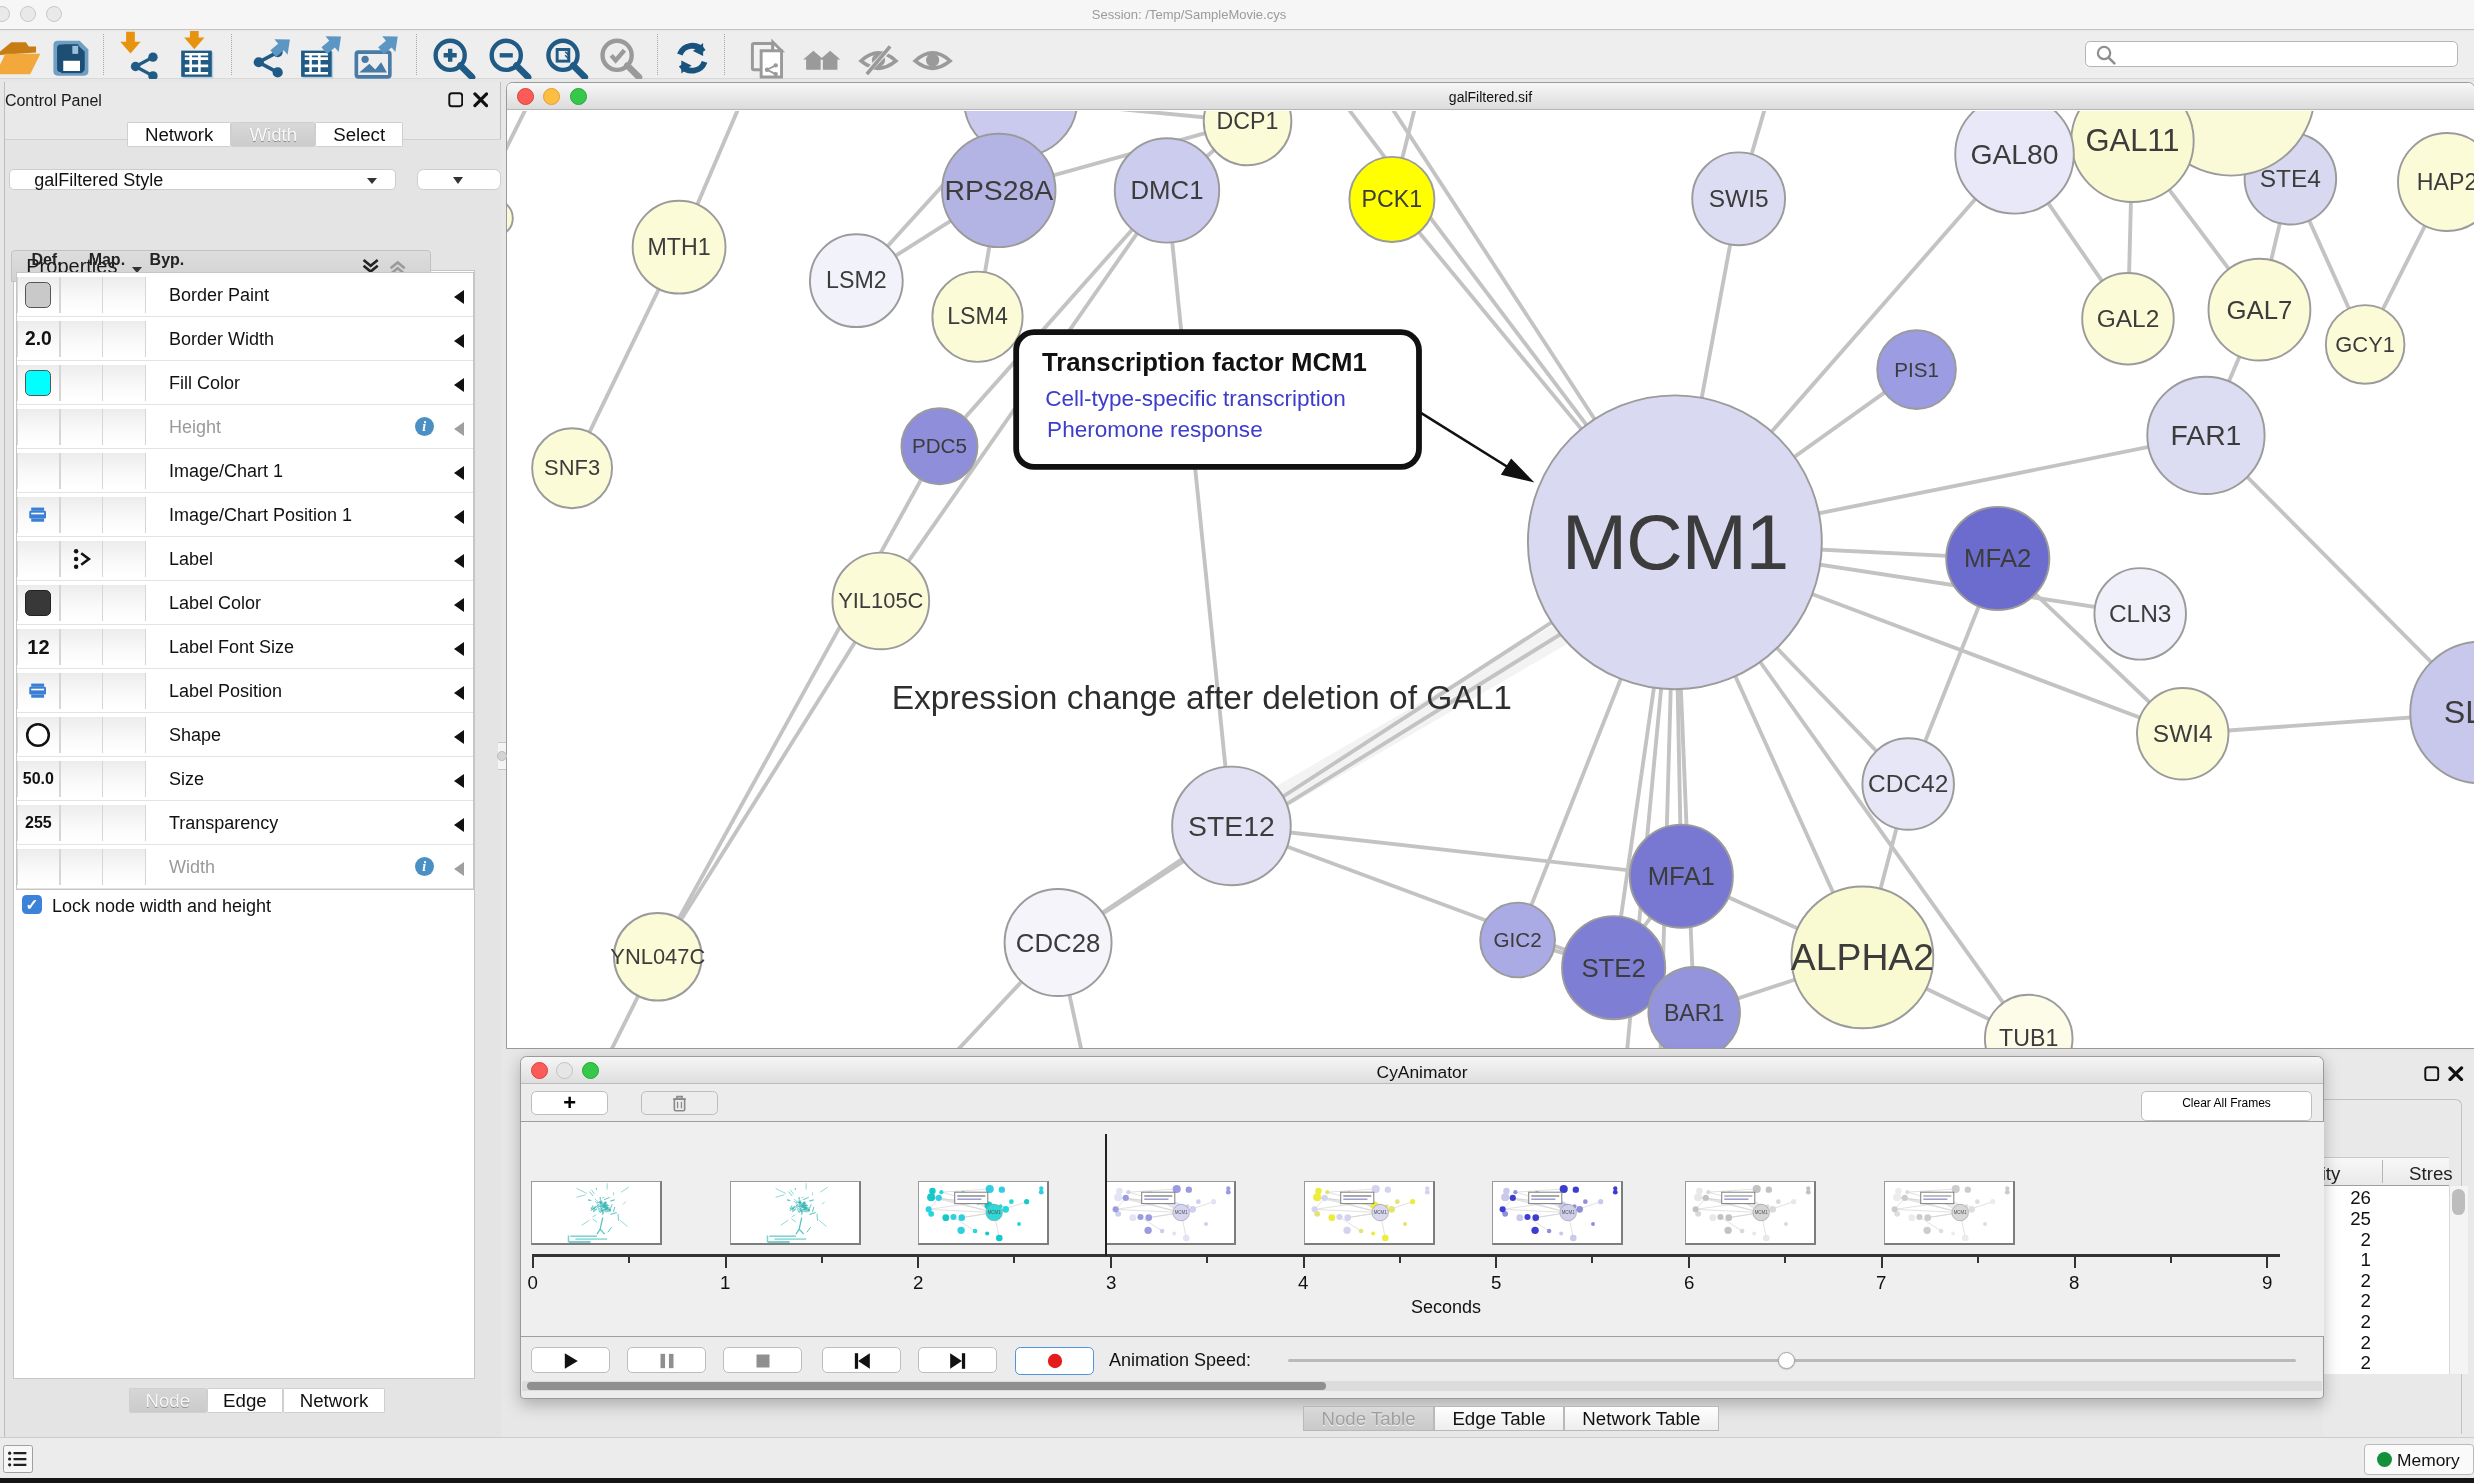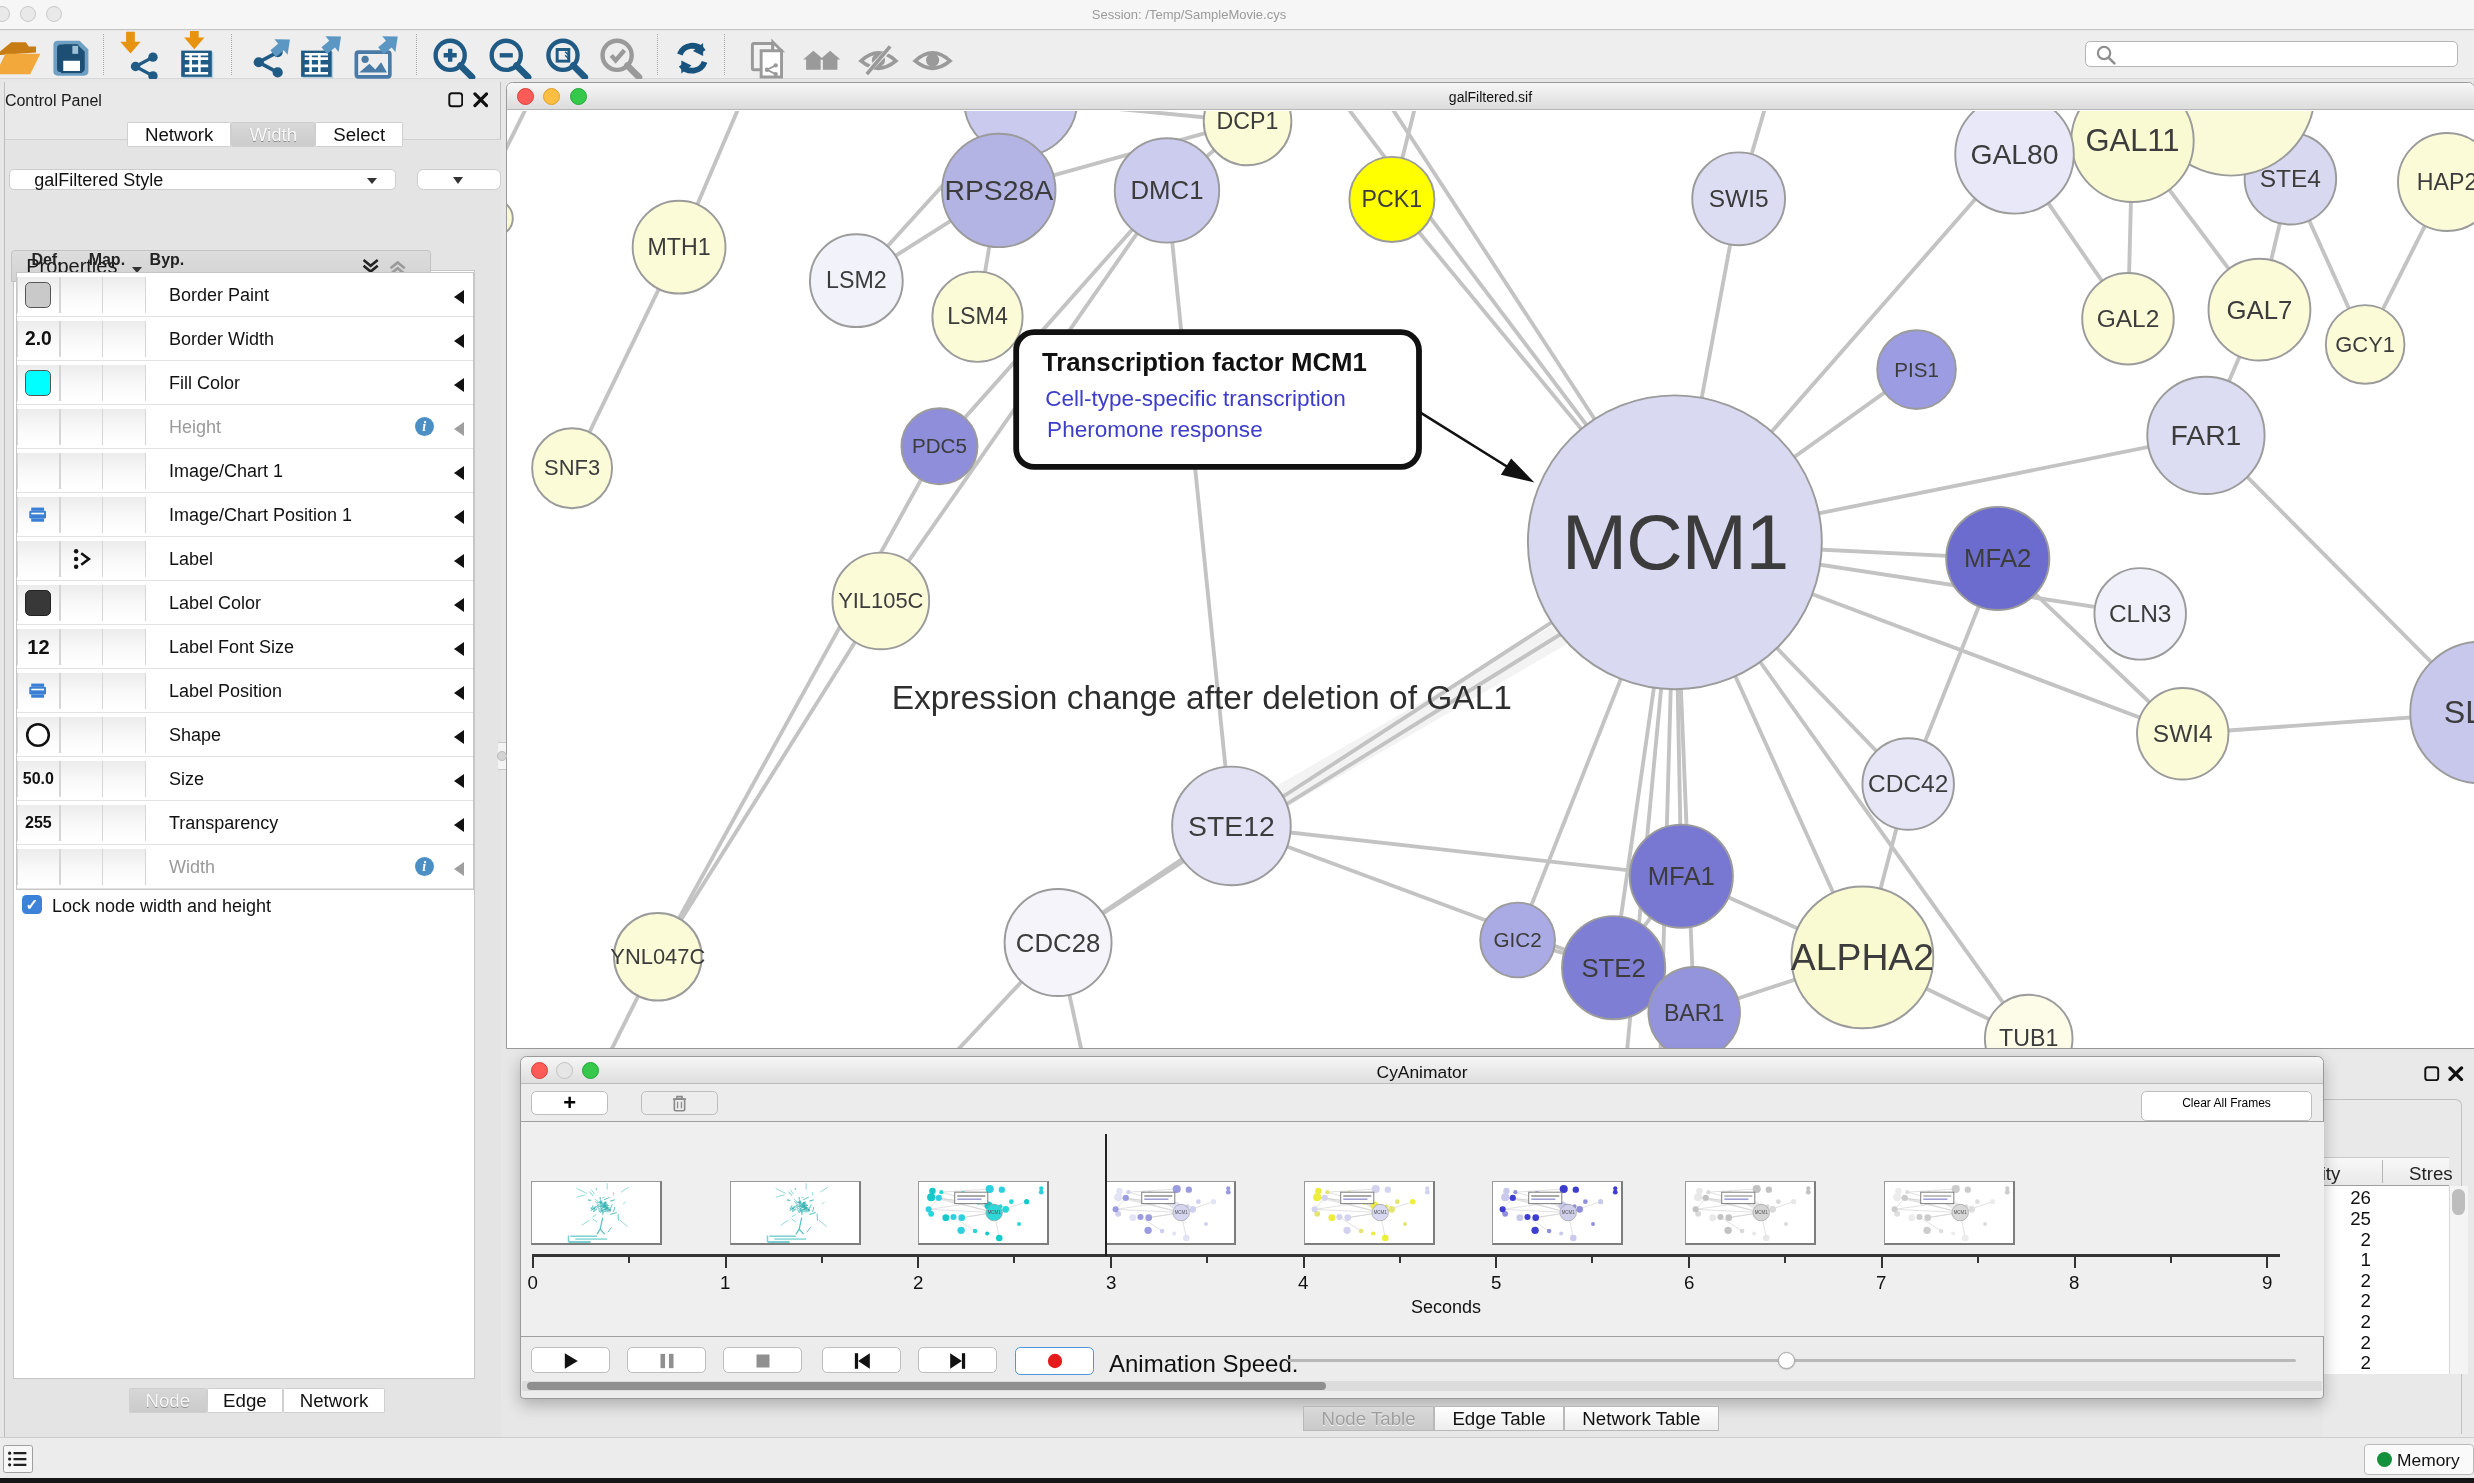--- a/index.html
+++ b/index.html
@@ -65,21 +65,21 @@
 .cybtn { position:absolute; background:#ffffff; border:0.6px solid #bdbdbd; border-radius:5.2px; }
 #timeline { position:absolute; left:0px; top:64px; width:1803px; height:216px; background:#efefef; border-top:1.3px solid #9f9f9f; border-bottom:1.3px solid #9f9f9f; }
 .thumb { position:absolute; top:59px; width:131px; height:64px; background:#ffffff; border:0.6px solid #9a9a9a; border-right:2.6px solid #7d7d7d; border-bottom:2.6px solid #7d7d7d; }
 #axis { position:absolute; left:11px; top:132px; width:1748px; height:2.6px; background:#333; }
 .tick { position:absolute; top:135px; width:1.9px; height:11px; background:#333; }
 .tick.minor { height:6.4px; }
 .ticklab { position:absolute; top:150px; width:39px; margin-left:-19.3px; text-align:center; font-size:18.7px; color:#111; }
 #seclab { position:absolute; left:831px; top:175px; width:129px; text-align:right; font-size:18px; color:#111; }
 #playhead { position:absolute; left:584px; top:12.2px; width:1.9px; height:122px; background:#222; }
 .ctl { position:absolute; top:290px; width:79px; height:26.4px; background:#ffffff; border:0.6px solid #bdbdbd; border-radius:5.2px; text-align:center; }
-#speedlab { position:absolute; left:588px; top:293px; font-size:24px; color:#111; }
+#speedlab { position:absolute; left:588px; top:293px; font-size:18px; color:#111; }
 #slider { position:absolute; left:767px; top:302px; width:1008px; height:3.2px; background:#b9b9b9; border-radius:1.9px; }
 #sliderthumb { position:absolute; left:490px; top:-7px; width:17.4px; height:17.4px; background:#fdfdfd; border:0.6px solid #ababab; border-radius:50%; box-shadow:0 0.6px 1.3px rgba(0,0,0,.3); }
 #cyscroll { position:absolute; left:1.3px; top:324px; width:1800px; height:10.3px; background:#dcdcdc; border-radius:1.3px; }
 #cyscrollthumb { position:absolute; left:5.2px; top:1.3px; width:799px; height:7.7px; background:#8f8f8f; border-radius:3.9px; }
 
 
 #tablepanel { left:2314px; top:1052px; width:161px; height:387px; }
 #tabs2 { position:absolute; left:1303px; top:1406px; display:flex; height:24.5px; }
 #tabs2 .tab { height:24.5px; line-height:23px; padding:0 17.4px; font-size:18.7px; background:linear-gradient(#ffffff,#ededed); border:0.6px solid #b9b9b9; color:#111; }
 #tabs2 .tab.sel { background:linear-gradient(#d9d9d9,#c9c9c9); color:#9f9f9f; text-shadow:0 0.6px 0 #f5f5f5; }

